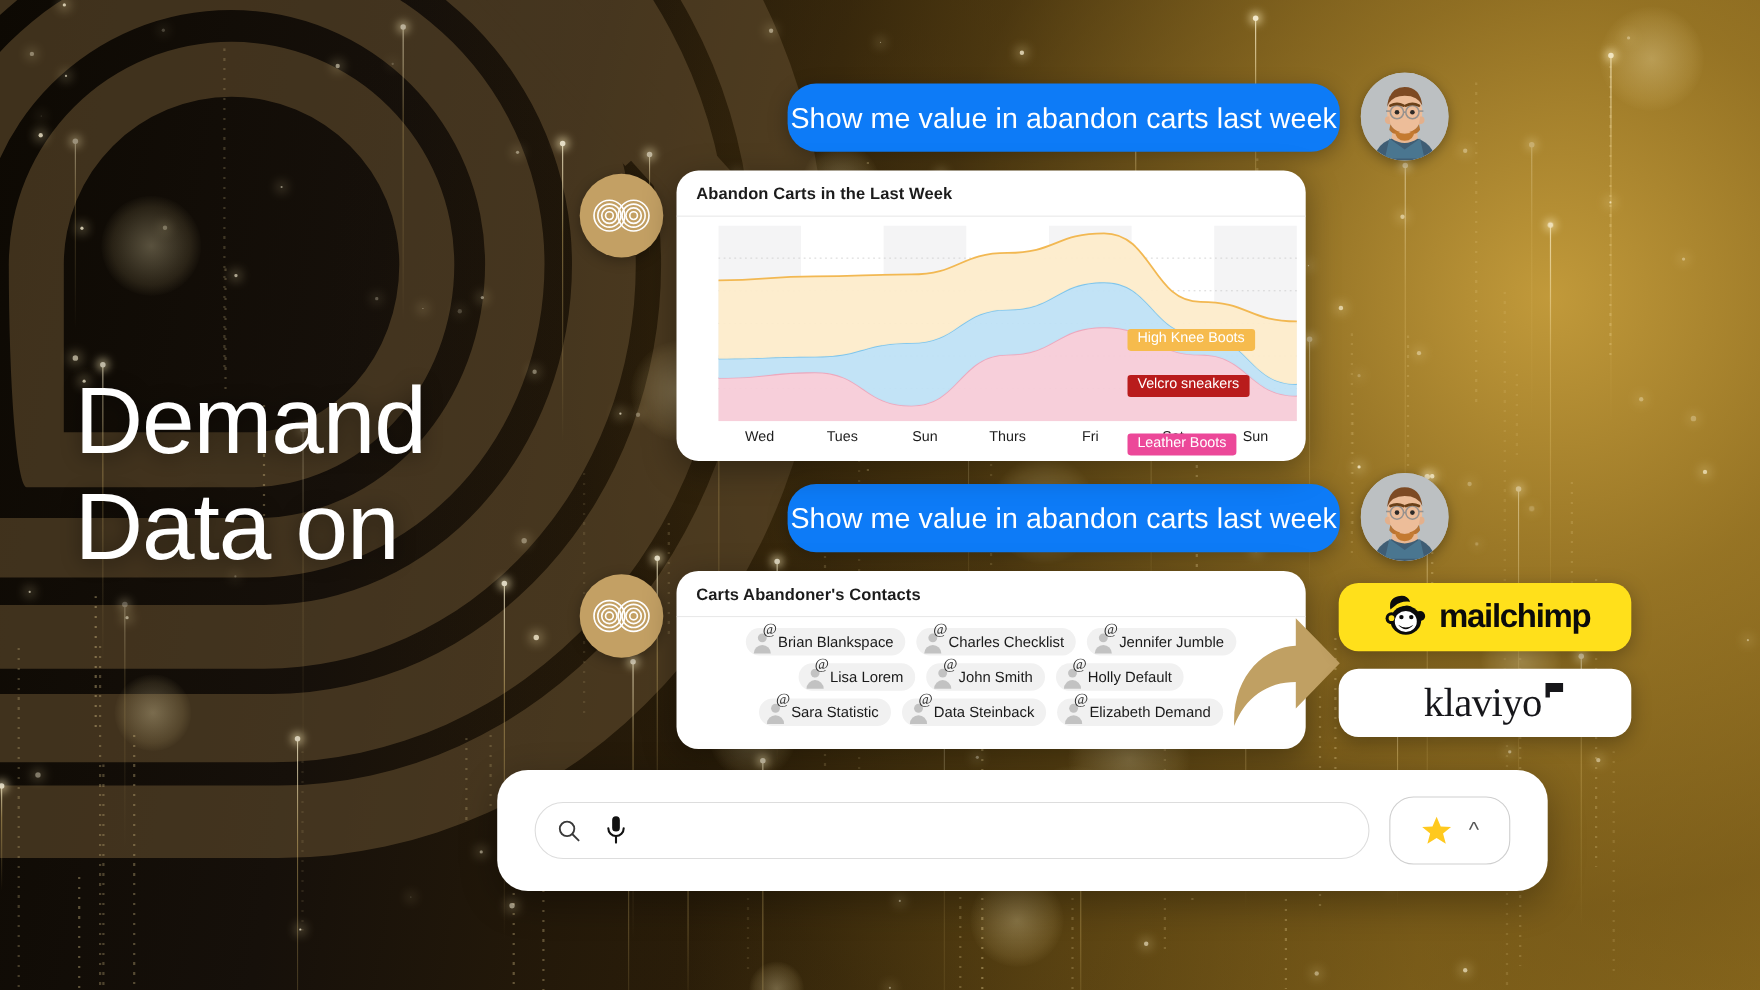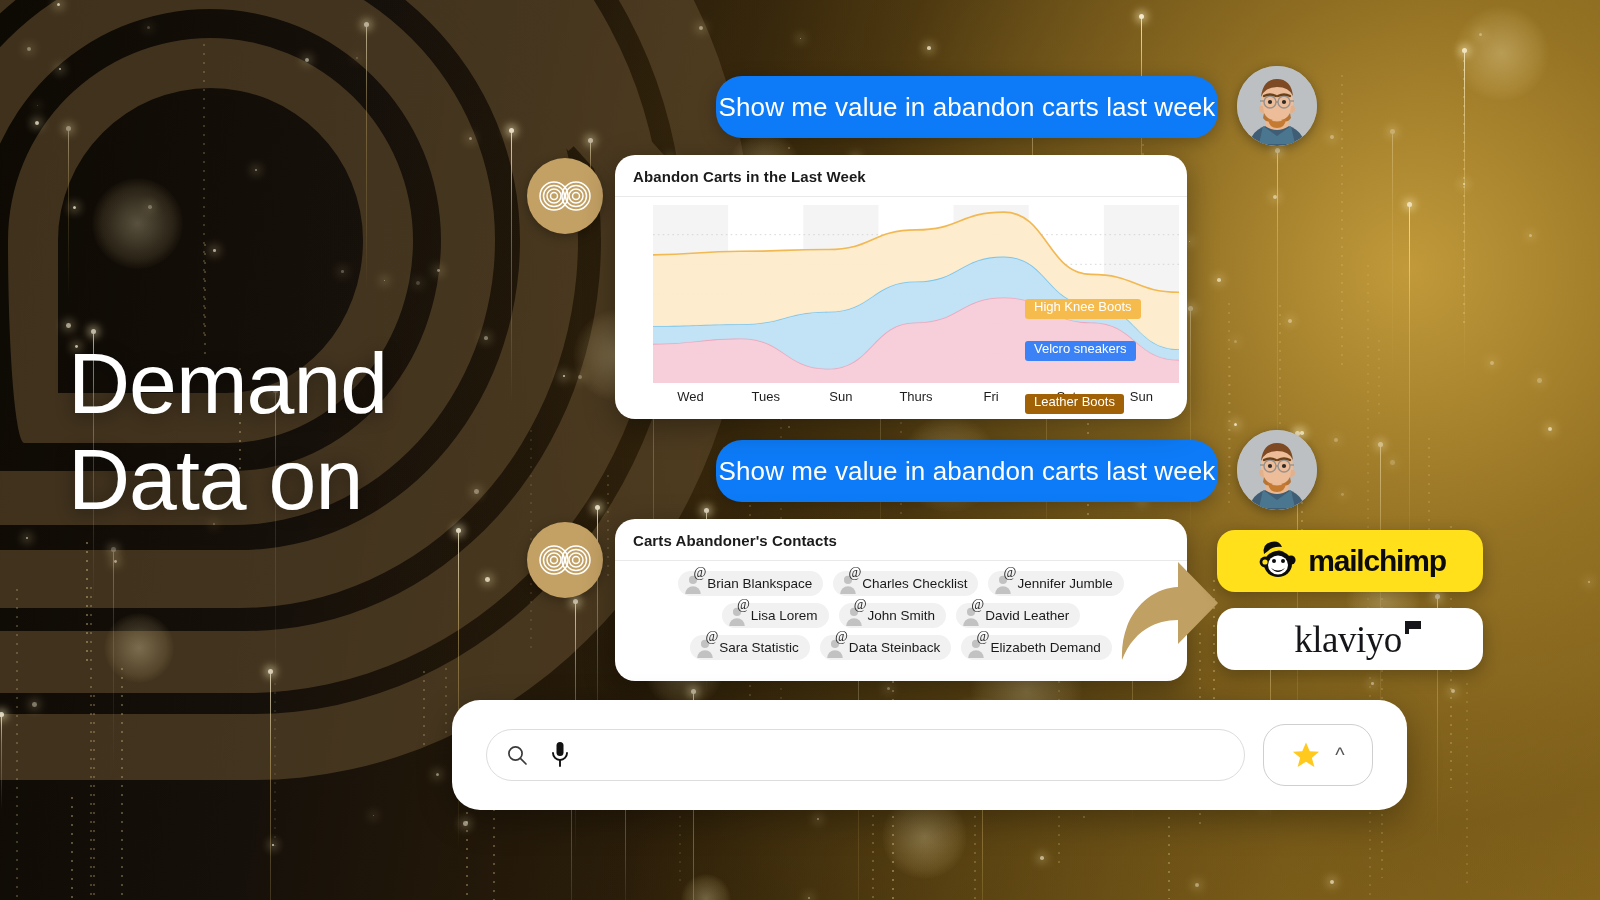--- a/index.html
+++ b/index.html
@@ -473,22 +473,22 @@
     <div class="x-axis" id="chart-x-axis">
         <div>Wed</div>
         <div>Tues</div>
         <div>Sun</div>
         <div>Thurs</div>
         <div>Fri</div>
         <div>Sat</div>
         <div>Sun</div>
       </div>
     <div class="series-label" id="lbl-0" style="left:410px;top:102px;background:#f6bb4d;">High Knee Boots</div>
-    <div class="series-label" id="lbl-1" style="left:410px;top:144px;background:#3b82f6;">Velcro sneakers</div>
-    <div class="series-label" id="lbl-2" style="left:410px;top:197px;background:#a16207;">Leather Boots</div>
+    <div class="series-label" id="lbl-1" style="left:410px;top:144px;background:#b91c1c;">Velcro sneakers</div>
+    <div class="series-label" id="lbl-2" style="left:410px;top:197px;background:#ec4899;">Leather Boots</div>
   </div>
 </div>
 
 <div class="card" id="contacts-card">
   <div class="card-title">Carts Abandoner's Contacts</div>
   <div class="contacts-body" id="contacts-body">
       <div class="contact-row">
         <div class="chip">
           <span class="ava">
             <svg viewBox="0 0 24 24" aria-hidden="true">
@@ -542,21 +542,21 @@
           <span class="nm">John Smith</span>
         </div>
         <div class="chip">
           <span class="ava">
             <svg viewBox="0 0 24 24" aria-hidden="true">
               <circle cx="12" cy="7.5" r="4.4" fill="#c2c2c2"></circle>
               <path d="M3.5 23 a8.5 8.5 0 0 1 17 0 z" fill="#c2c2c2"></path>
             </svg>
             <span class="at">@</span>
           </span>
-          <span class="nm">David Leather</span>
+          <span class="nm">Holly Default</span>
         </div>
       </div>
       <div class="contact-row">
         <div class="chip">
           <span class="ava">
             <svg viewBox="0 0 24 24" aria-hidden="true">
               <circle cx="12" cy="7.5" r="4.4" fill="#c2c2c2"></circle>
               <path d="M3.5 23 a8.5 8.5 0 0 1 17 0 z" fill="#c2c2c2"></path>
             </svg>
             <span class="at">@</span>

